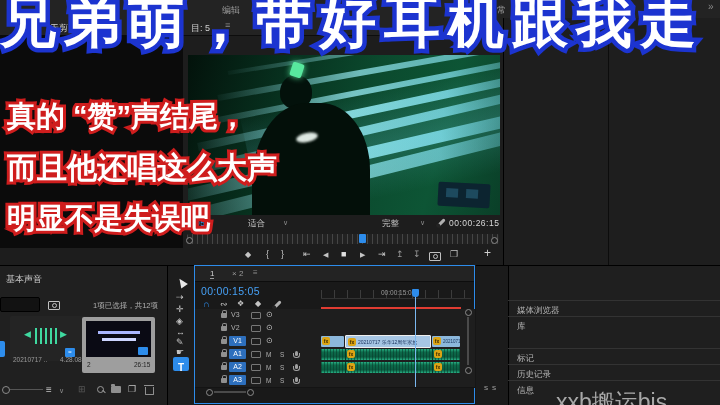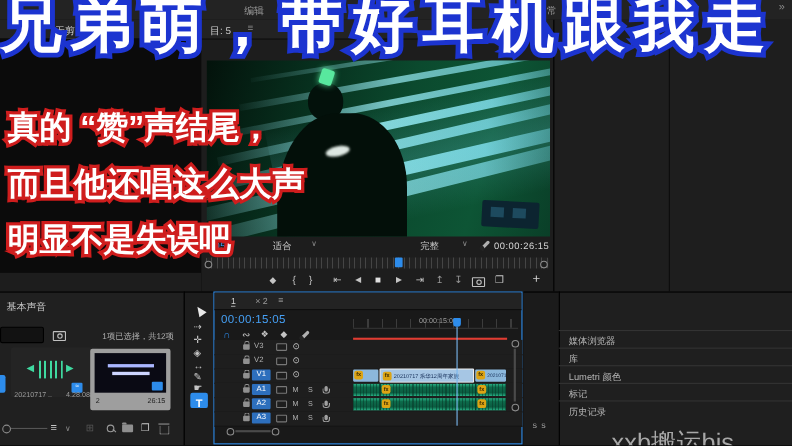--- a/index.html
+++ b/index.html
@@ -303,28 +303,28 @@
     <span class="a t" style="left:16px;top:119px;font-size:6px;color:#b8b8b8;">S</span>
   </div>
 
   <div class="a" style="left:508px;top:265px;width:212px;height:140px;background:#1f1f1f;border-left:1px solid #000;border-top:1px solid #000;"></div>
   <div class="rp-row" style="top:300px;">
       <span>媒体浏览器</span>
     </div>
   <div class="rp-row" style="top:316px;">
       <span>库</span>
     </div>
-  <div class="rp-row" style="top:332px;">
-      <span>Lumetri 颜色</span>
-    </div>
   <div class="rp-row" style="top:364px;">
       <span>历史记录</span>
     </div>
   <div class="rp-row" style="top:348px;">
       <span>标记</span>
+    </div>
+  <div class="rp-row" style="top:380px;">
+      <span>信息</span>
     </div>
 
   <div class="ot ot-blue" style="left:0;top:-7px;font-size:56px;letter-spacing:8px;">
     <span class="stroke">兄弟萌，带好耳机跟我走</span>
     <span class="fill">兄弟萌，带好耳机跟我走</span>
   </div>
   <div class="ot ot-red" style="left:7px;top:101px;font-size:29px;">
     <span class="stroke">真的 “赞”声结尾，</span>
     <span class="fill">真的 “赞”声结尾，</span>
   </div>

